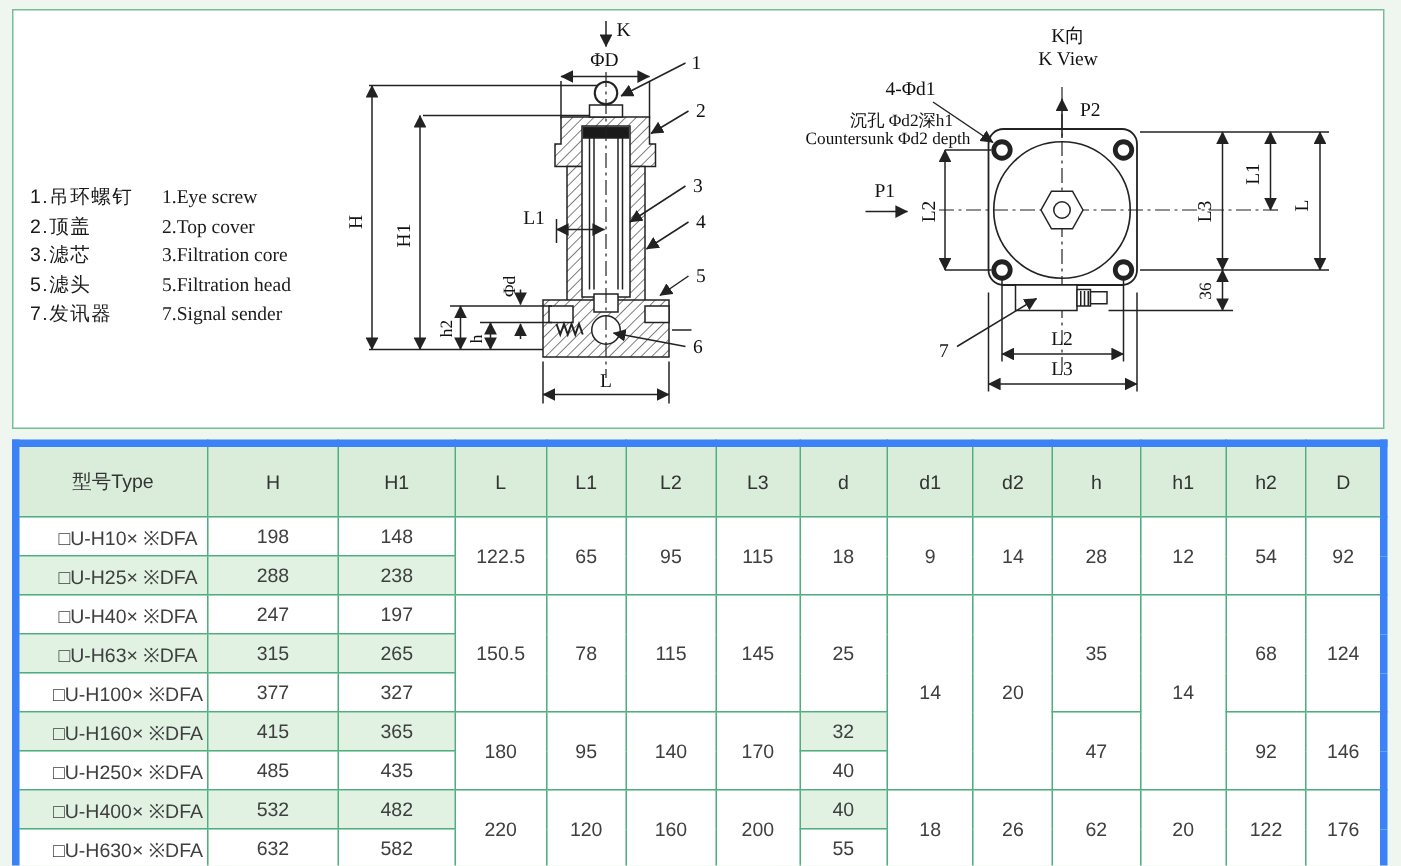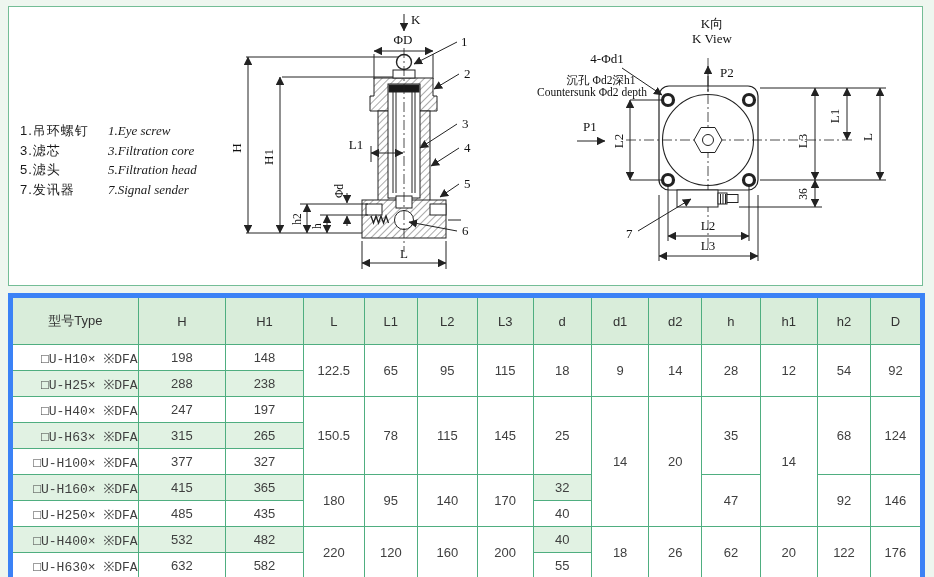--- a/index.html
+++ b/index.html
@@ -10,49 +10,53 @@
     overflow:hidden;
   }
   .draw-box{
     position:absolute;left:8px;top:6px;width:915px;height:280px;
     background:#ffffff;border:1px solid #74bd96;box-sizing:border-box;
   }
   svg.drawing{position:absolute;left:0;top:0;}
   .legend{position:absolute;left:20px;top:121px;}
   .legend-row{display:flex;line-height:19.5px;font-size:13px;color:#1a1a1a;white-space:nowrap;}
   .legend-zh{width:88px;letter-spacing:1px;}
-  .legend-en{font-family:"Liberation Serif",serif;font-size:13px;font-style:italic;}
+  .legend-en{font-family:"Liberation Serif",serif;font-size:13px;}
   table.dims{
     position:absolute;left:8px;top:293px;width:917px;
     border-collapse:collapse;table-layout:fixed;
     border:5px solid #3b82f6;
   }
   .dims th,.dims td{
     border:1px solid #4fae80;
     font-size:13px;color:#3f3f3f;text-align:center;
     padding:0;overflow:hidden;white-space:nowrap;
   }
   .dims th{height:46px;background:#d9edda;font-weight:normal;color:#333;}
   .dims td{height:25px;background:#fff;}
   .dims td.g{background:#e1f2e3;text-align:center;}
   .dims td.w{background:#ffffff;text-align:center;}
-  .dims td.type{text-align:right;padding-left:20px;font-family:Liberation Mono, monospace;}
+  .dims td.type{text-align:center;padding-left:20px;}
   svg text{fill:#111;}
   .dimtxt{font-family:"Liberation Serif",serif;font-size:13px;}
   .dimtxt11{font-family:"Liberation Serif",serif;font-size:11.5px;}
 </style>
 </head>
 <body>
 
 <div class="draw-box"></div>
 
 <div class="legend">
     <div class="legend-row">
       <span class="legend-zh">1.吊环螺钉</span>
       <span class="legend-en">1.Eye screw</span>
+    </div>
+    <div class="legend-row">
+      <span class="legend-zh">2.顶盖</span>
+      <span class="legend-en">2.Top cover</span>
     </div>
     <div class="legend-row">
       <span class="legend-zh">3.滤芯</span>
       <span class="legend-en">3.Filtration core</span>
     </div>
     <div class="legend-row">
       <span class="legend-zh">5.滤头</span>
       <span class="legend-en">5.Filtration head</span>
     </div>
     <div class="legend-row">

